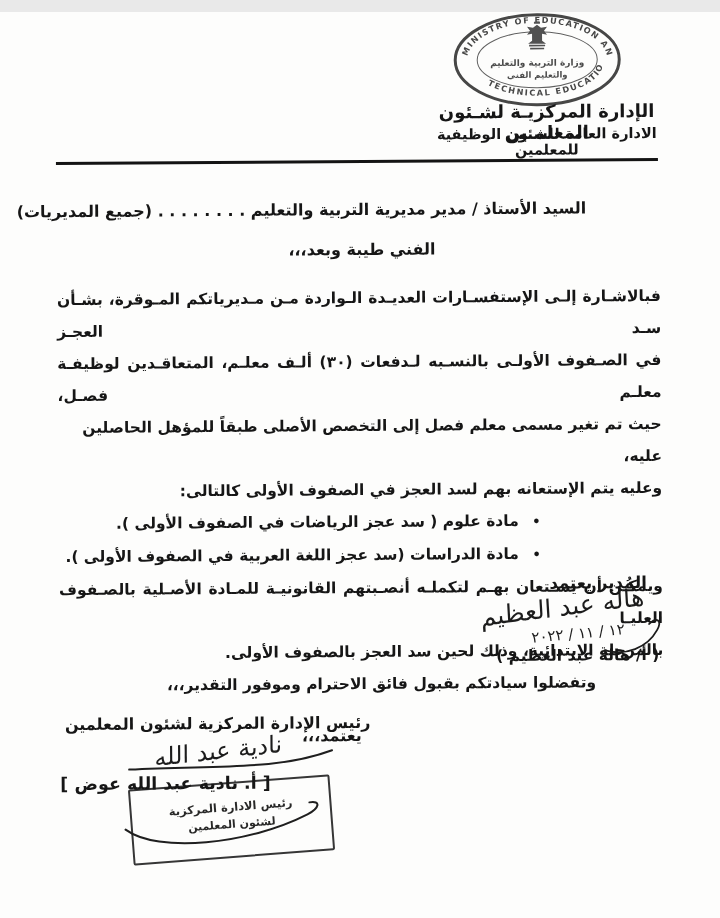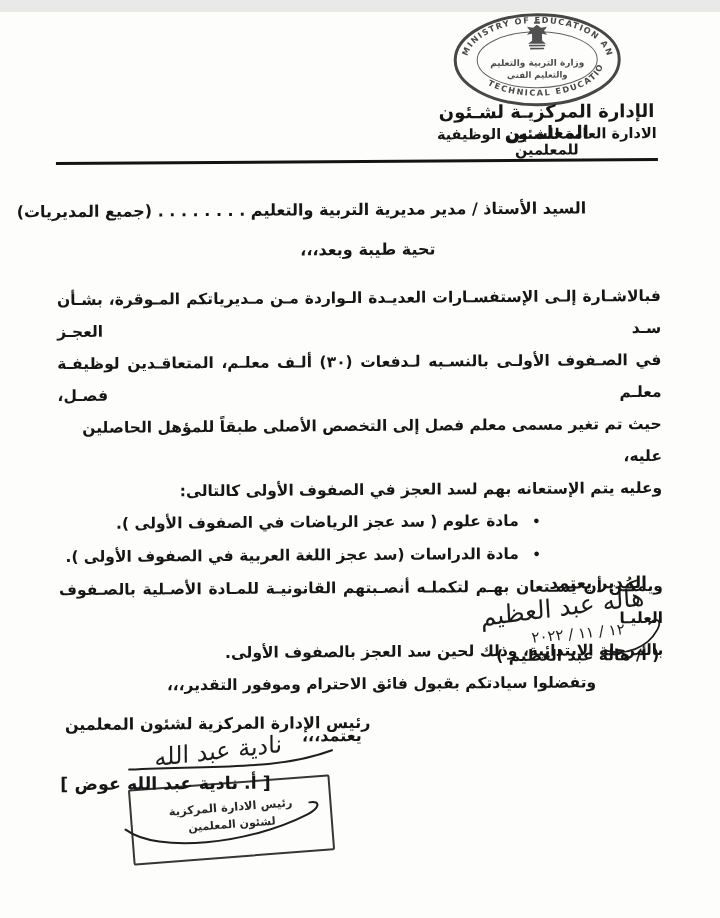--- a/index.html
+++ b/index.html
@@ -107,21 +107,21 @@
     </g>
     <text x="88" y="55" text-anchor="middle" font-size="9" font-weight="bold" fill="#333">وزارة التربية والتعليم</text>
     <text x="88" y="67" text-anchor="middle" font-size="8.5" font-weight="bold" fill="#333">والتعليم الفني</text>
   </svg>
 
   <div class="abs hdr1 b rtl">الإدارة المركزيـة لشـئون المعلمـين</div>
   <div class="abs hdr2 b rtl">الادارة العامة للشئون الوظيفية للمعلمين</div>
   <div class="abs rule"></div>
 
   <div class="abs addressee b rtl">السيد الأستاذ / مدير مديرية التربية والتعليم . . . . . . . .  (جميع المديريات)</div>
-  <div class="abs greeting b rtl">تحية طيبة وبعد،،،</div>
+  <div class="abs greeting b rtl">الفني طيبة وبعد،،،</div>
 
   <div class="abs body-block">
     <div class="line just">فبالاشـارة إلـى الإستفسـارات العديـدة الـواردة مـن مـديرياتكم المـوقرة، بشـأن سـد العجـز</div>
     <div class="line just">في الصـفوف الأولـى بالنسـبه لـدفعات (٣٠) ألـف معلـم، المتعاقـدين لوظيفـة معلـم فصـل،</div>
     <div class="line">حيث تم تغير مسمى معلم فصل إلى التخصص الأصلى طبقاً للمؤهل الحاصلين عليه،</div>
     <div class="line">وعليه يتم الإستعانه بهم لسد العجز في الصفوف الأولى كالتالى:</div>
     <div class="line bullet">
       <span class="dot">•</span>
       <span>مادة علوم ( سد عجز الرياضات في الصفوف الأولى ).</span>
     </div>

